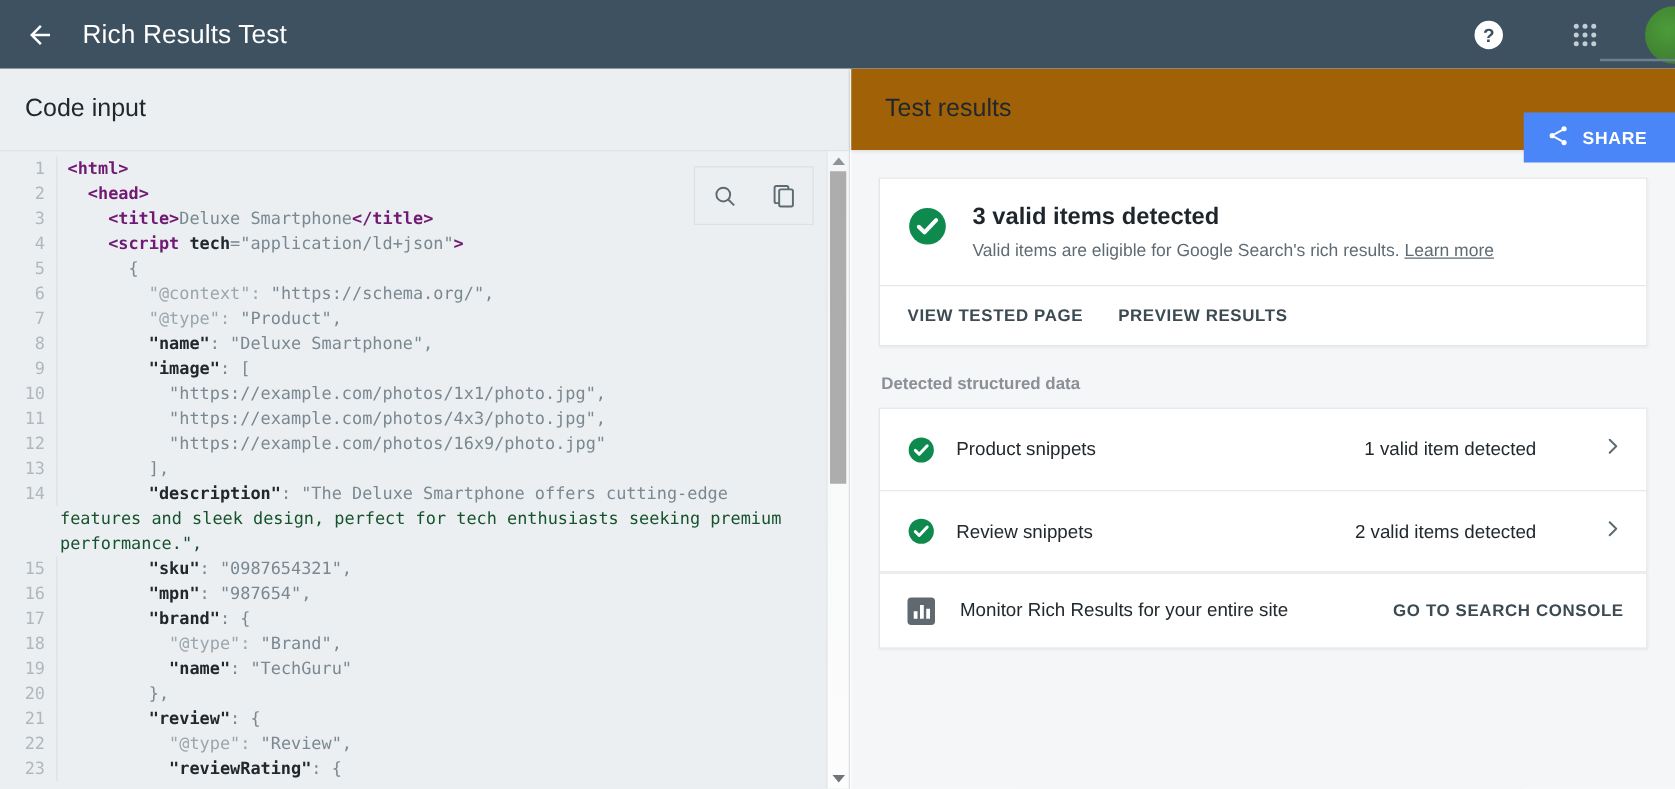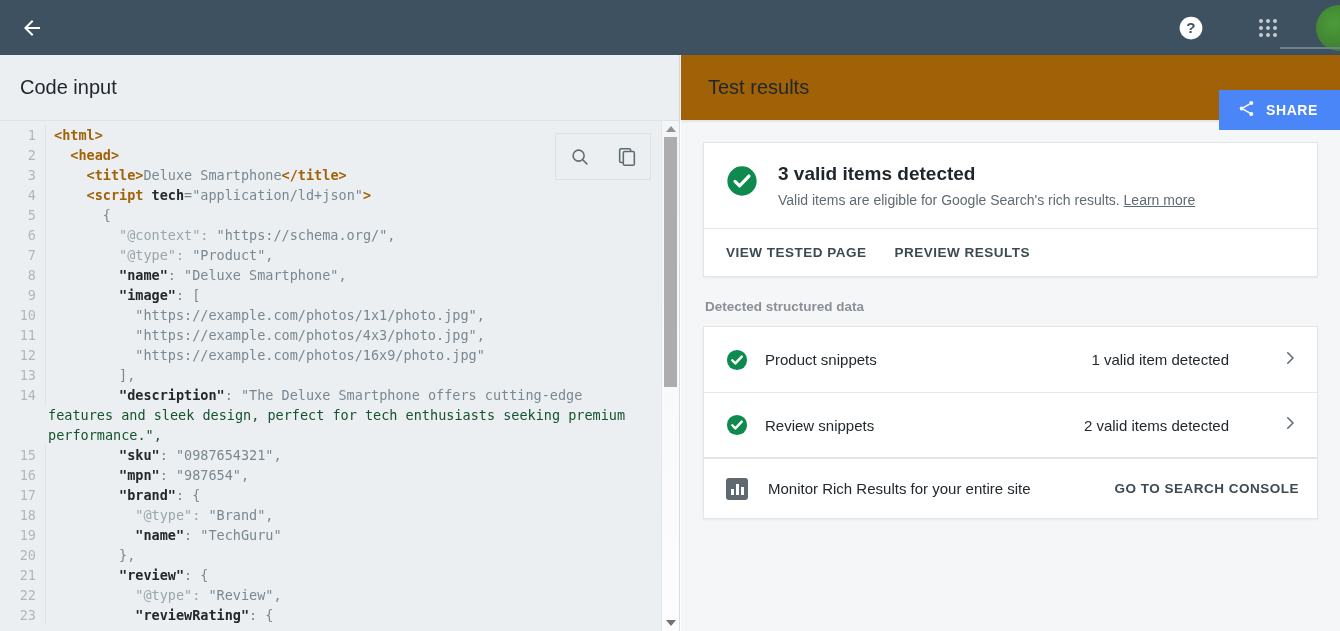--- a/index.html
+++ b/index.html
@@ -80,21 +80,21 @@
     width: 46px; min-width: 46px; text-align: right; padding-right: 9px;
     color: #b0b8bd; border-right: 1px solid #dde1e4;
     user-select: none;
   }
   .lc { padding-left: 8px; color: #7a8891; }
   .wrapline {
     font-family: "DejaVu Sans Mono", monospace;
     font-size: 13.5px; line-height: 20px; white-space: pre;
     color: #14532d; padding-left: 48px;
   }
-  .tag  { color: #a16207; font-weight: bold; text-align: center; }
+  .tag  { color: #701a75; font-weight: bold; text-align: center; }
   .attr { color: #21272b; font-weight: bold; }
   .key  { color: #21272b; font-weight: bold; }
   .dim  { color: #9aa6ad; }
 
   
   #editor-tools {
     position: absolute; top: 12px; right: 28px;
     width: 96px; height: 47px;
     background: #eceff1; border: 1px solid #dde1e4;
     display: flex; align-items: center; justify-content: space-around;
@@ -190,20 +190,21 @@
 </style>
 </head>
 <body>
 
 <div id="appbar">
   <div id="back-btn">
     <svg width="24" height="24" viewBox="0 0 24 24" aria-hidden="true">
       <path d="M20 11H7.8l5.6-5.6L12 4l-8 8 8 8 1.4-1.4L7.8 13H20z" fill="#ffffff"></path>
     </svg>
   </div>
+  <div id="app-title">Rich Results Test</div>
 
   <div id="appbar-right">
     <div id="help-btn">
       <svg width="26" height="26" viewBox="0 0 24 24" aria-hidden="true">
         <circle cx="12" cy="12" r="10.5" fill="#ffffff"></circle>
         <text x="12" y="17" font-size="14" font-family="Liberation Sans, sans-serif" text-anchor="middle" fill="#3d5160" font-weight="bold">?</text>
       </svg>
     </div>
     <div id="apps-btn">
       <i></i>

